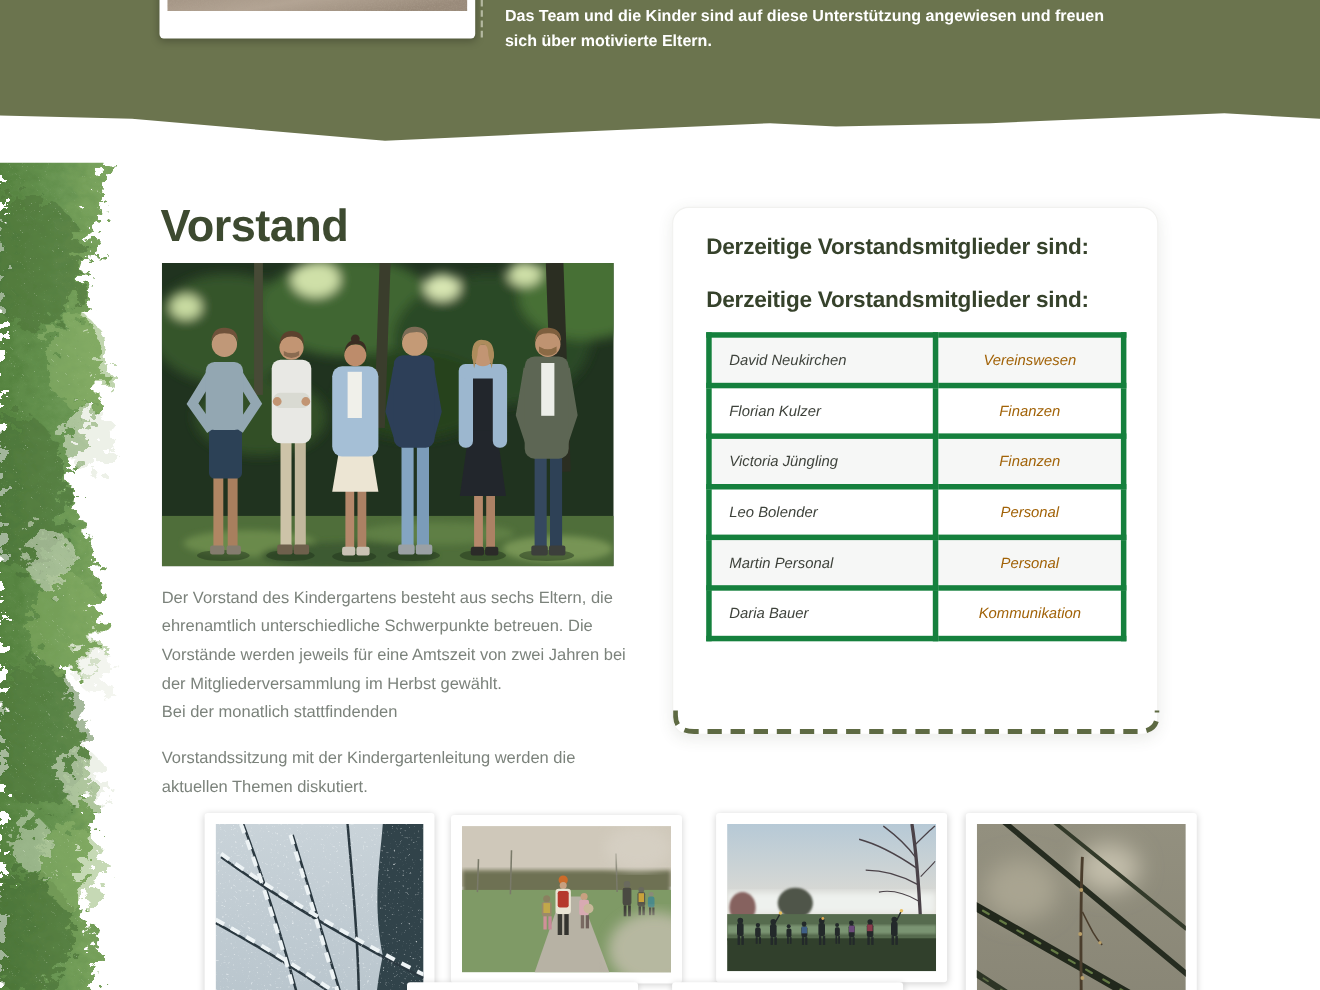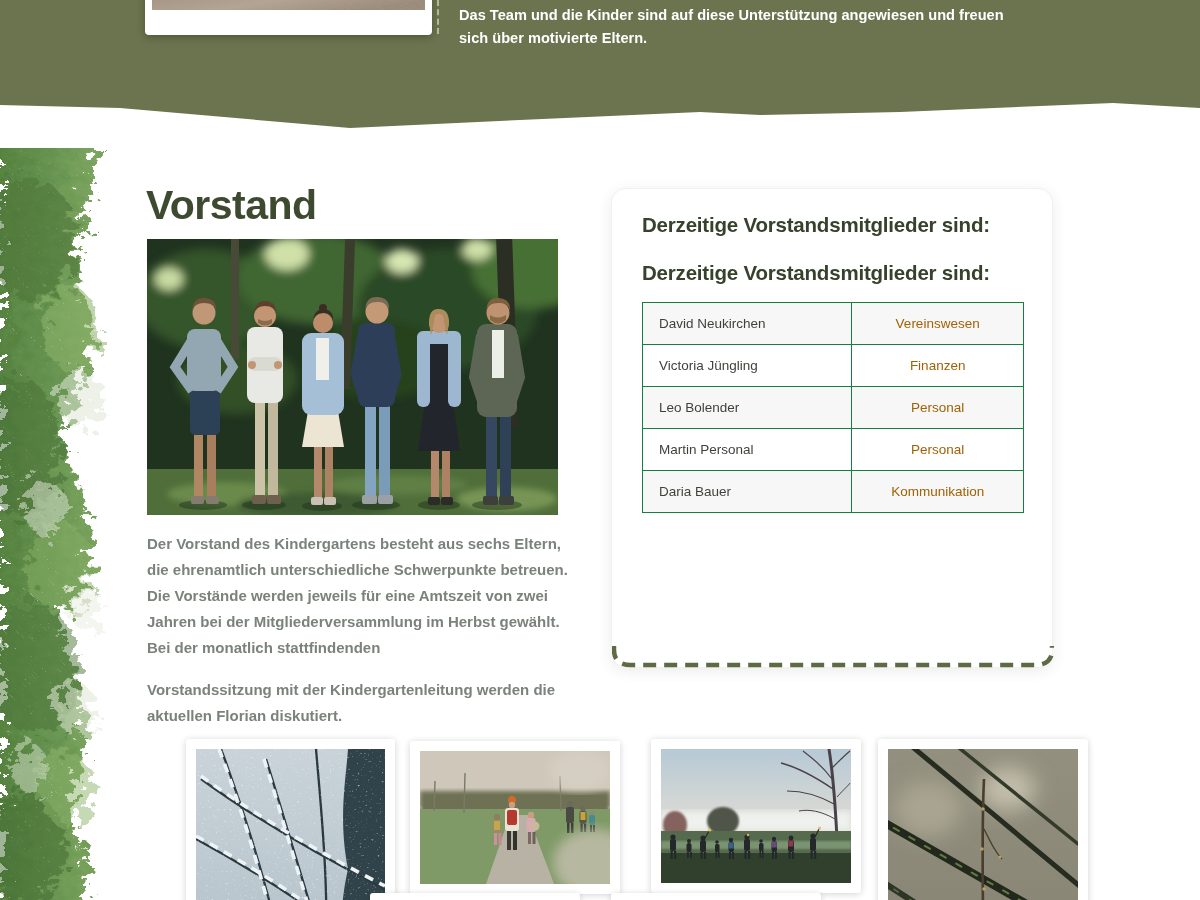--- a/index.html
+++ b/index.html
@@ -27,40 +27,40 @@
   }
   
   .foliage{position:absolute;left:0;top:148px;width:140px;height:752px;}
   
   .page-title{
     position:absolute;left:146px;top:182px;margin:0;
     font-size:41px;font-weight:700;color:#3d4a30;letter-spacing:-.5px;text-align:center;
   }
   .board-photo{position:absolute;left:147px;top:239px;width:411px;height:276px;margin:0;overflow:hidden;}
   .intro-col{position:absolute;left:147px;top:531px;width:432px;color:#7b827b;font-size:15px;line-height:26px;}
-  .intro-col p{margin:0;font-weight:bold;}
+  .intro-col p{margin:0;}
   .intro-col p + p{margin-top:16px;}
   
   .board-card{
     position:absolute;left:611px;top:188px;width:442px;height:480px;background:#ffffff;
     border-radius:15px;border:1px solid #f1f1ef;
     box-shadow:0 3px 14px rgba(60,64,50,.10);
     padding:24px 30px;
   }
   .board-card h2{
     margin:0;font-size:20.5px;font-weight:700;color:#36422b;letter-spacing:-.2px;
   }
   .satzung{margin:13px 0 0 0;color:#7d837d;font-size:14.5px;line-height:23px;}
   .satzung strong{color:#565d50;font-weight:700;}
   .board-card h2.second{margin-top:24px;}
   .members-table{
     margin-top:17px;border-collapse:collapse;width:382px;font-size:13.5px;
   }
   .members-table td{
-    border:1px solid #15803d;padding:13px 16px;height:15px;
+    border:5px solid #15803d;padding:13px 16px;height:15px;font-style:italic;
   }
   .members-table td.name{width:210px;color:#3e423b;}
   .members-table td.role{width:172px;color:#a16207;text-align:center;}
   .members-table tr:nth-child(odd){background:#f6f7f6;}
   .members-table tr:nth-child(even){background:#ffffff;}
   .card-dash{position:absolute;left:0;bottom:-3px;width:442px;height:26px;pointer-events:none;}
   
   .g-card{
     position:absolute;background:#ffffff;border-radius:3px;
     box-shadow:0 1px 7px rgba(0,0,0,.18);padding:10px;
@@ -275,31 +275,35 @@
         <rect x="345" y="91" width="12" height="48" fill="#eceee8"></rect>
         <circle cx="351" cy="74" r="11.5" fill="#bf9371"></circle>
         <path d="M339,72 Q340,58 352,59 Q364,60 363,72 Q361,63 351,64 Q341,64 339,72 Z" fill="#7e5f3e"></path>
         <path d="M343,81 Q351,88 359,81 L359,76 Q351,81 343,76 Z" fill="#8a6a45"></path>
       </g>
     </svg>
   </figure>
 
   <div class="intro-col">
     <p><span>Der Vorstand des Kindergartens besteht aus sechs Eltern, die ehrenamtlich unterschiedliche Schwerpunkte betreuen. Die Vorstände werden jeweils für eine Amtszeit von zwei Jahren bei der Mitgliederversammlung im Herbst gewählt.</span><br><span>Bei der monatlich stattfindenden</span></p>
-    <p>Vorstandssitzung mit der Kindergartenleitung werden die aktuellen Florian diskutiert.</p>
+    <p>Vorstandssitzung mit der Kindergartenleitung werden die aktuellen Themen diskutiert.</p>
   </div>
 
   <aside class="board-card">
     <h2>Derzeitige Vorstandsmitglieder sind:</h2>
     <h2 class="second">Derzeitige Vorstandsmitglieder sind:</h2>
     <table class="members-table">
       <tbody>
         <tr>
             <td class="name">David Neukirchen</td>
             <td class="role">Vereinswesen</td>
+          </tr>
+        <tr>
+            <td class="name">Florian Kulzer</td>
+            <td class="role">Finanzen</td>
           </tr>
         <tr>
             <td class="name">Victoria Jüngling</td>
             <td class="role">Finanzen</td>
           </tr>
         <tr>
             <td class="name">Leo Bolender</td>
             <td class="role">Personal</td>
           </tr>
         <tr>

